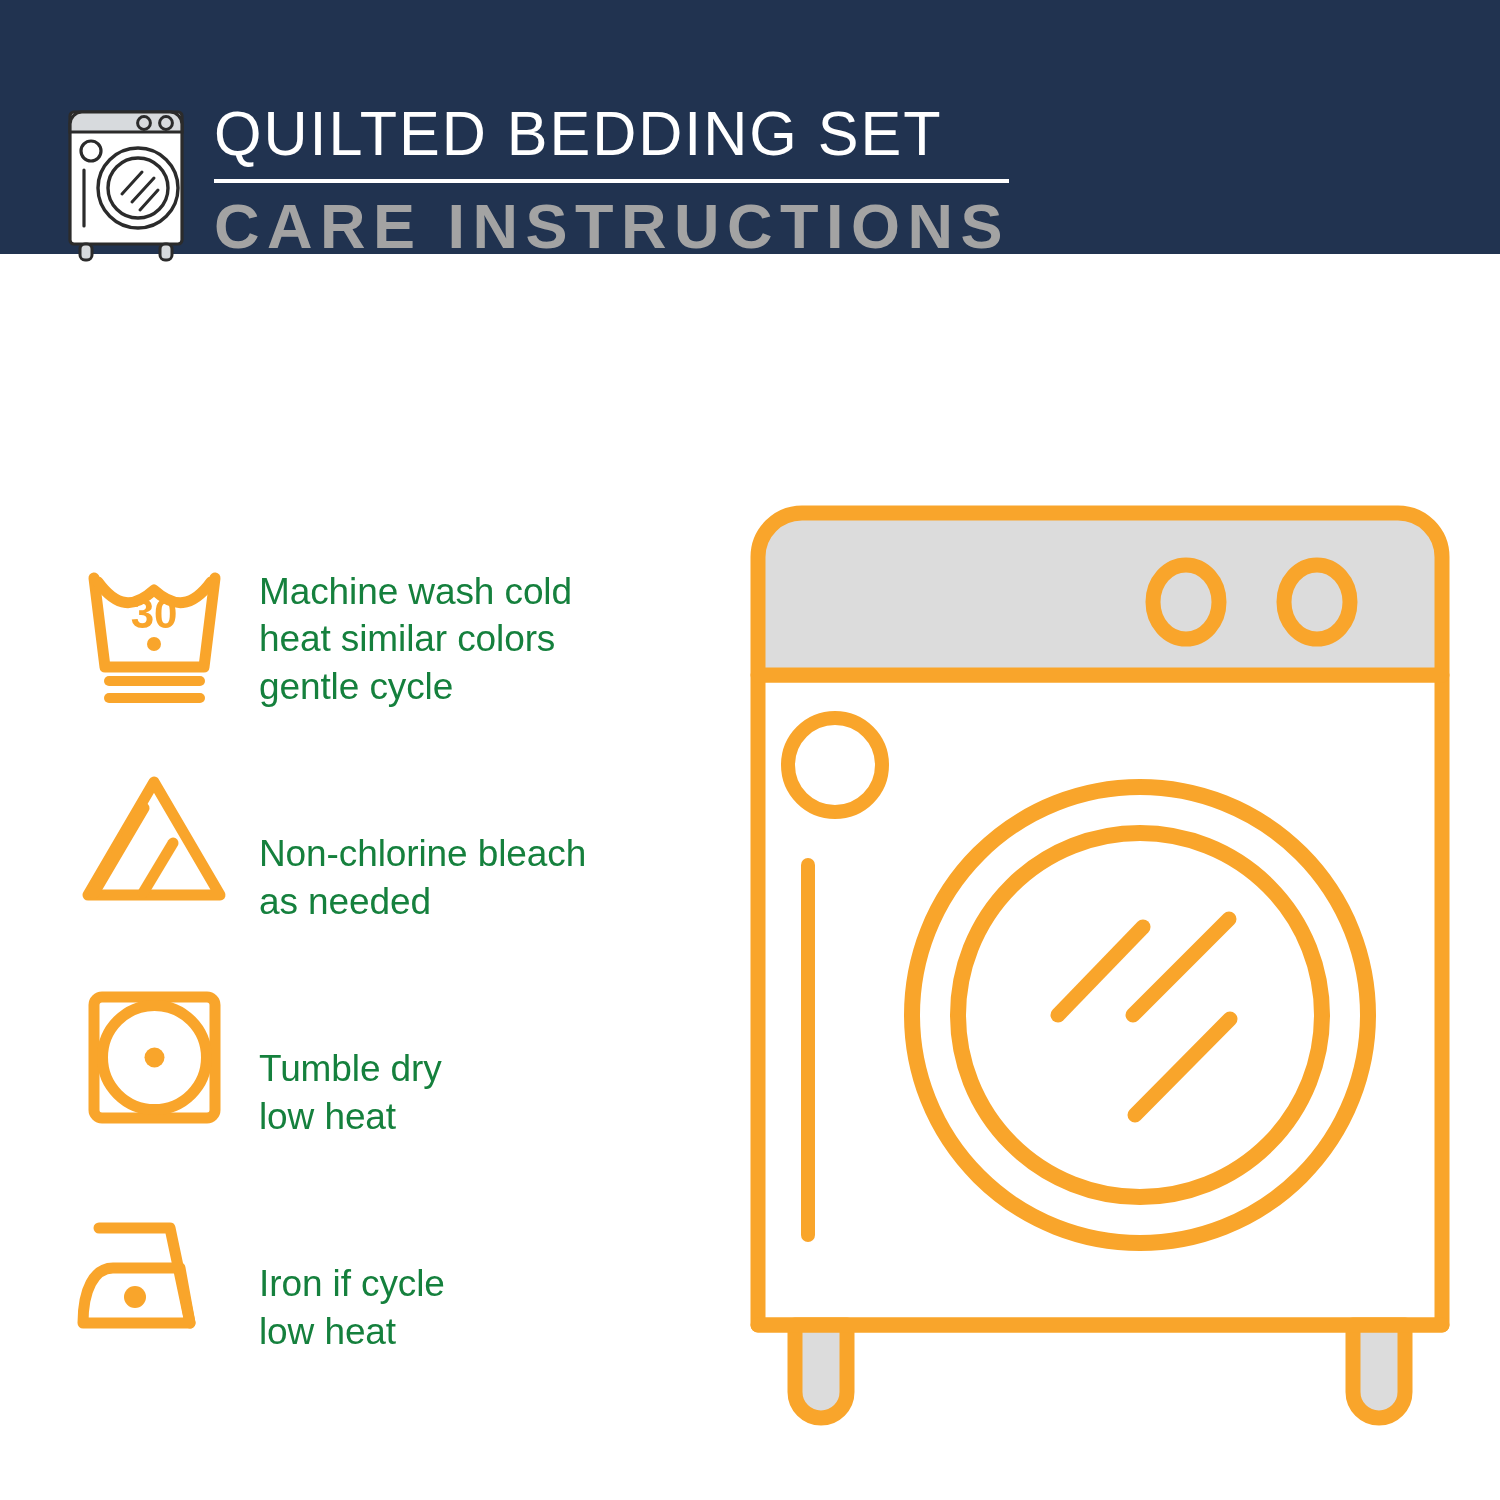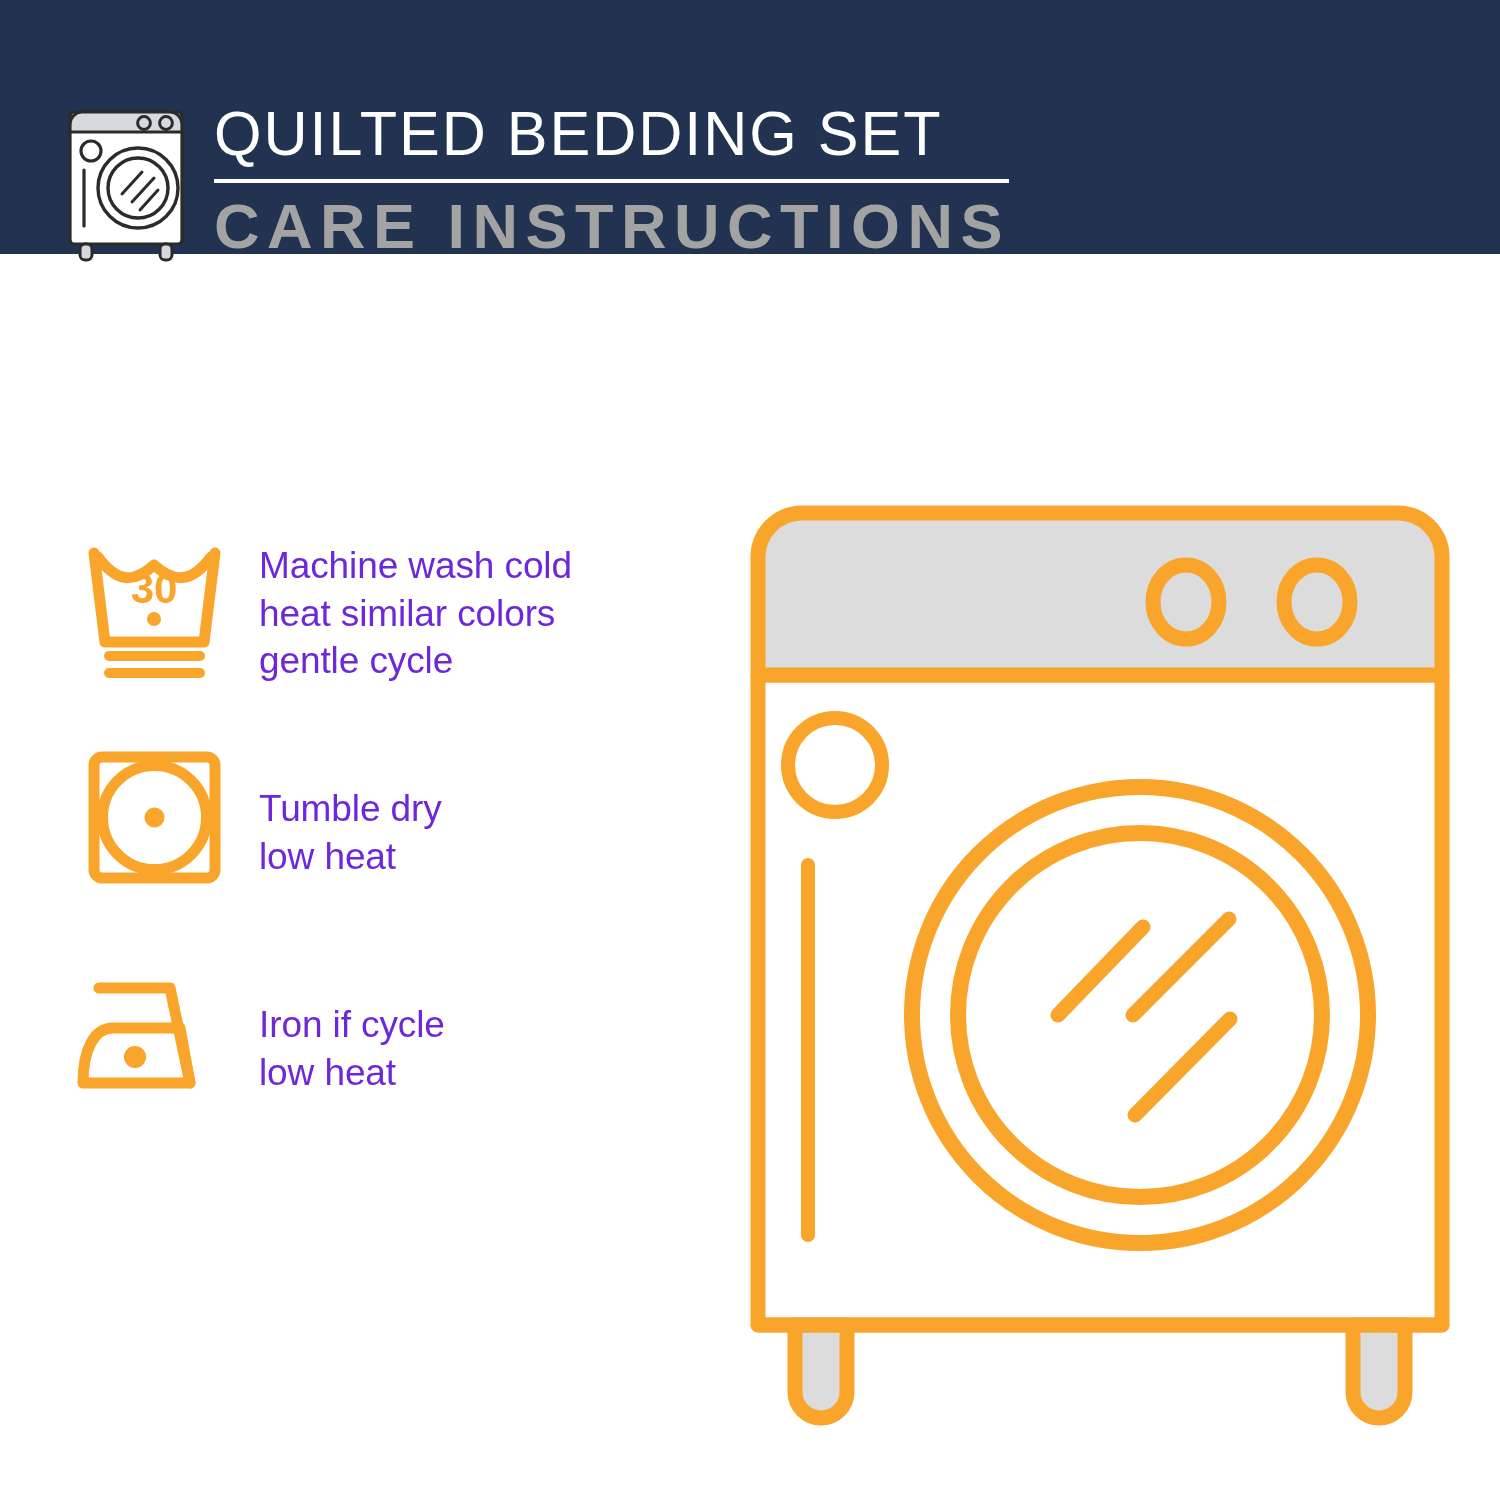--- a/index.html
+++ b/index.html
@@ -74,33 +74,33 @@
 
   
   .care-list {
     position: absolute;
     left: 72px;
     top: 495px;
     width: 640px;
   }
   .care-row {
     display: flex;
-    align-items: center;
+    align-items: flex-end;
     height: 215px;
   }
   .care-symbol {
     width: 165px;
     height: 165px;
     flex: none;
   }
   .care-symbol svg { display: block; }
   .care-text {
     margin-left: 22px;
     padding-top: 22px;
-    color: #6d28d9;
+    color: #15803d;
     font-size: 37px;
     line-height: 1.28;
     font-weight: 400;
     letter-spacing: -0.1px;
   }
   .care-text .ln { display: block; white-space: nowrap; }
   .care-row.r2 .care-text { padding-top: 30px; }
   .care-row.r3 .care-text { padding-top: 30px; }
   .care-row.r4 .care-text { padding-top: 32px; }
 
@@ -174,20 +174,33 @@
           <rect x="32" y="148" width="101" height="10" rx="5" fill="#F9A52B"></rect>
         </svg>
       </div>
       <div class="care-text">
         <span class="ln">Machine wash cold</span>
         <span class="ln">heat similar colors</span>
         <span class="ln">gentle cycle</span>
       </div>
     </div>
 
+    <div class="care-row r2">
+      <div class="care-symbol">
+        <svg viewBox="0 0 165 165" width="165" height="165">
+          <path d="M82 22 L148 135 L16 135 Z" fill="none" stroke="#F9A52B" stroke-width="11" stroke-linejoin="round"></path>
+          <line x1="72" y1="48" x2="22" y2="133" stroke="#F9A52B" stroke-width="11" stroke-linecap="round"></line>
+          <line x1="101" y1="83" x2="71" y2="133" stroke="#F9A52B" stroke-width="11" stroke-linecap="round"></line>
+        </svg>
+      </div>
+      <div class="care-text">
+        <span class="ln">Non-chlorine bleach</span>
+        <span class="ln">as needed</span>
+      </div>
+    </div>
 
     <div class="care-row r3">
       <div class="care-symbol">
         <svg viewBox="0 0 165 165" width="165" height="165">
           <rect x="22" y="22" width="121" height="121" rx="8" ry="8" fill="none" stroke="#F9A52B" stroke-width="11"></rect>
           <circle cx="82.5" cy="82.5" r="52" fill="none" stroke="#F9A52B" stroke-width="11"></circle>
           <circle cx="82.5" cy="82.5" r="10" fill="#F9A52B"></circle>
         </svg>
       </div>
       <div class="care-text">

